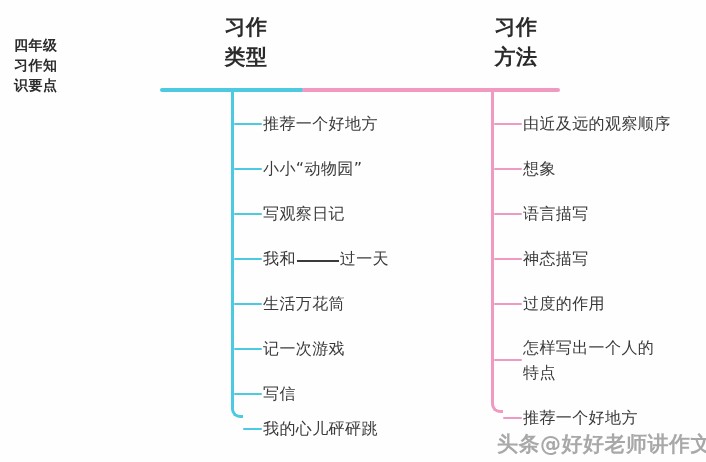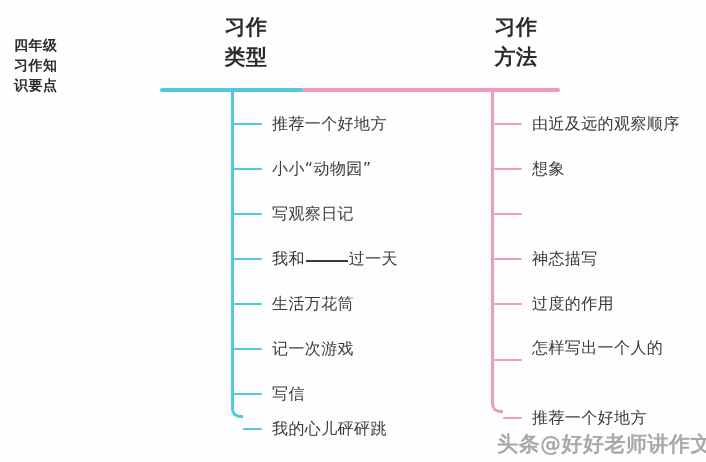--- a/index.html
+++ b/index.html
@@ -93,21 +93,21 @@
     width: 28px;
     height: 2px;
     margin-top: 11px;
     margin-left: 3px;
     border-radius: 1px;
     flex: none;
   }
   .tick.cyan { background: #4ec9e2; }
   .tick.pink { background: #f09ac2; }
   .item-label {
-    margin-left: 10px;
+    margin-left: 1px;
     color: #3a3a3a;
     font-size: 16px;
     line-height: 1.55;
     letter-spacing: 0.4px;
   }
   .item-label .sub { display: block; }
   .blank-fill {
     display: inline-block;
     width: 42px;
     border-bottom: 2px solid #3a3a3a;
@@ -194,33 +194,35 @@
     <div class="item" style="top:24px">
       <span class="tick pink"></span>
       <span class="item-label">由近及远的观察顺序</span>
     </div>
     <div class="item" style="top:69px">
       <span class="tick pink"></span>
       <span class="item-label">想象</span>
     </div>
     <div class="item" style="top:114px">
       <span class="tick pink"></span>
+      <span class="item-label">语言描写</span>
     </div>
     <div class="item" style="top:159px">
       <span class="tick pink"></span>
       <span class="item-label">神态描写</span>
     </div>
     <div class="item" style="top:204px">
       <span class="tick pink"></span>
       <span class="item-label">过度的作用</span>
     </div>
     <div class="item" style="top:248px">
       <span class="tick pink" style="margin-top:23px;"></span>
       <span class="item-label">
         <span class="sub">怎样写出一个人的</span>
+        <span class="sub">特点</span>
       </span>
     </div>
     <div class="item" style="top:318px">
       <span class="tick pink" style="margin-left:12px; width:19px;"></span>
       <span class="item-label">推荐一个好地方</span>
     </div>
   </div>
 
   <div class="watermark">头条@好好老师讲作文</div>
 

